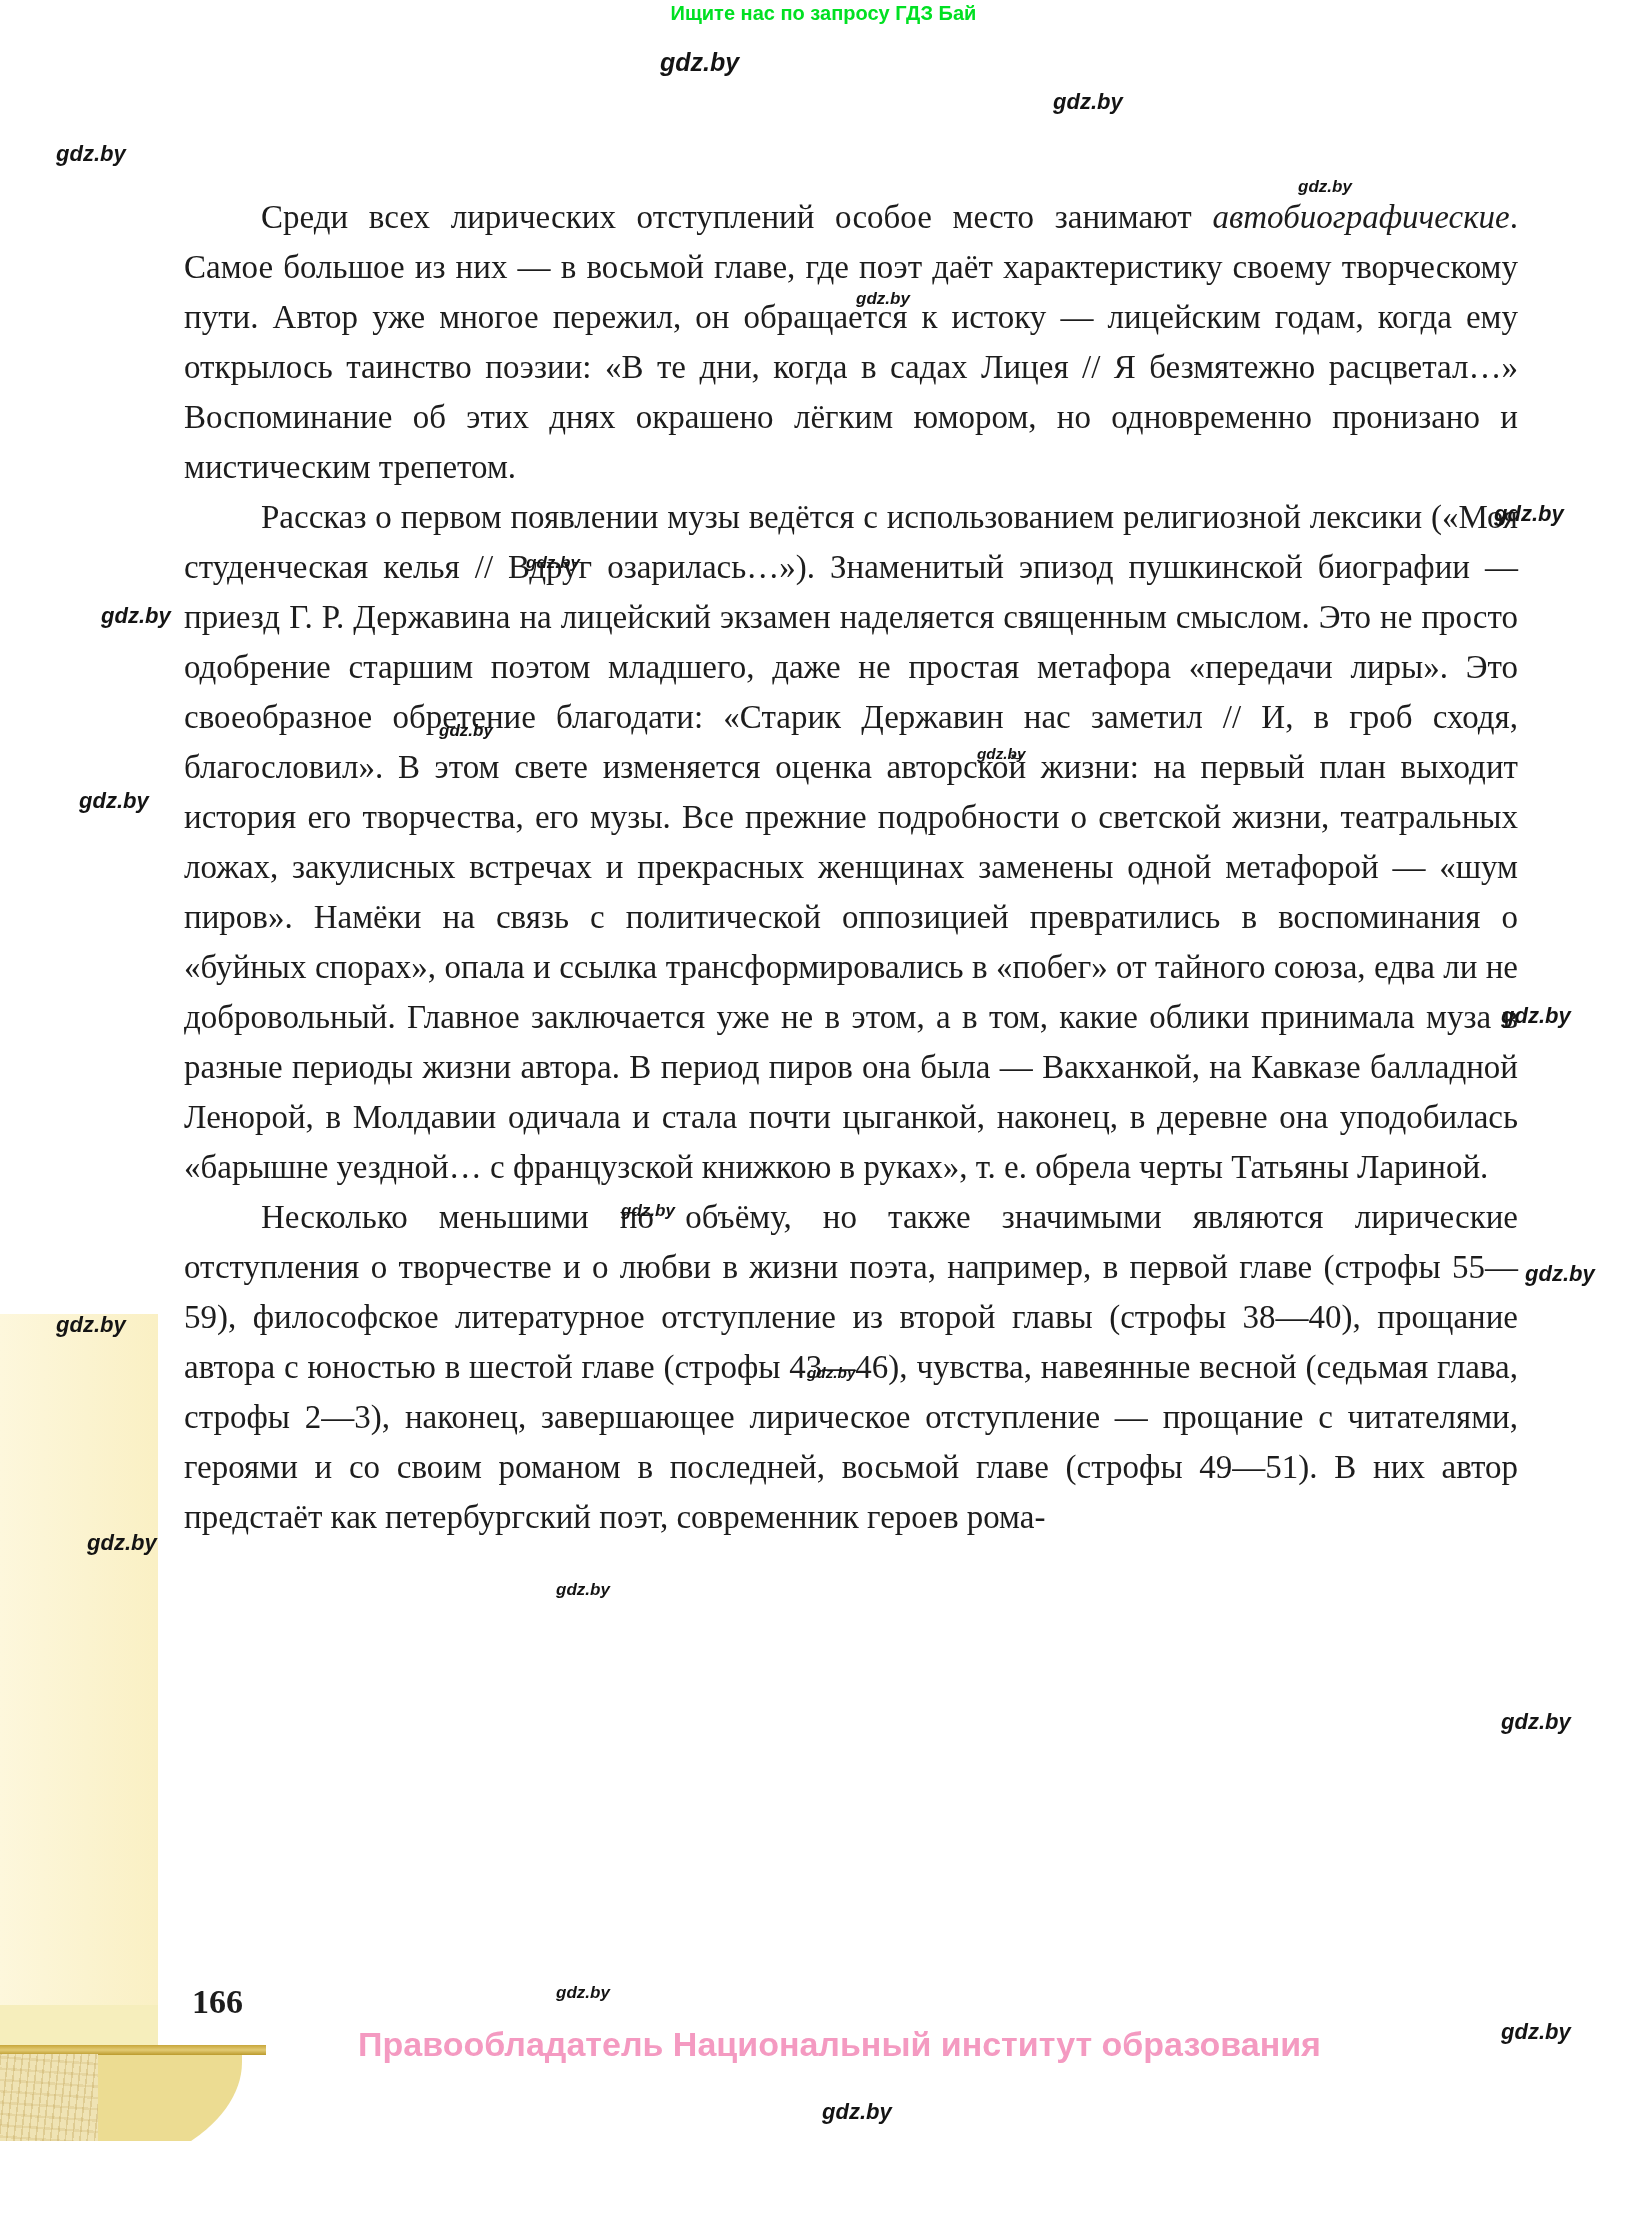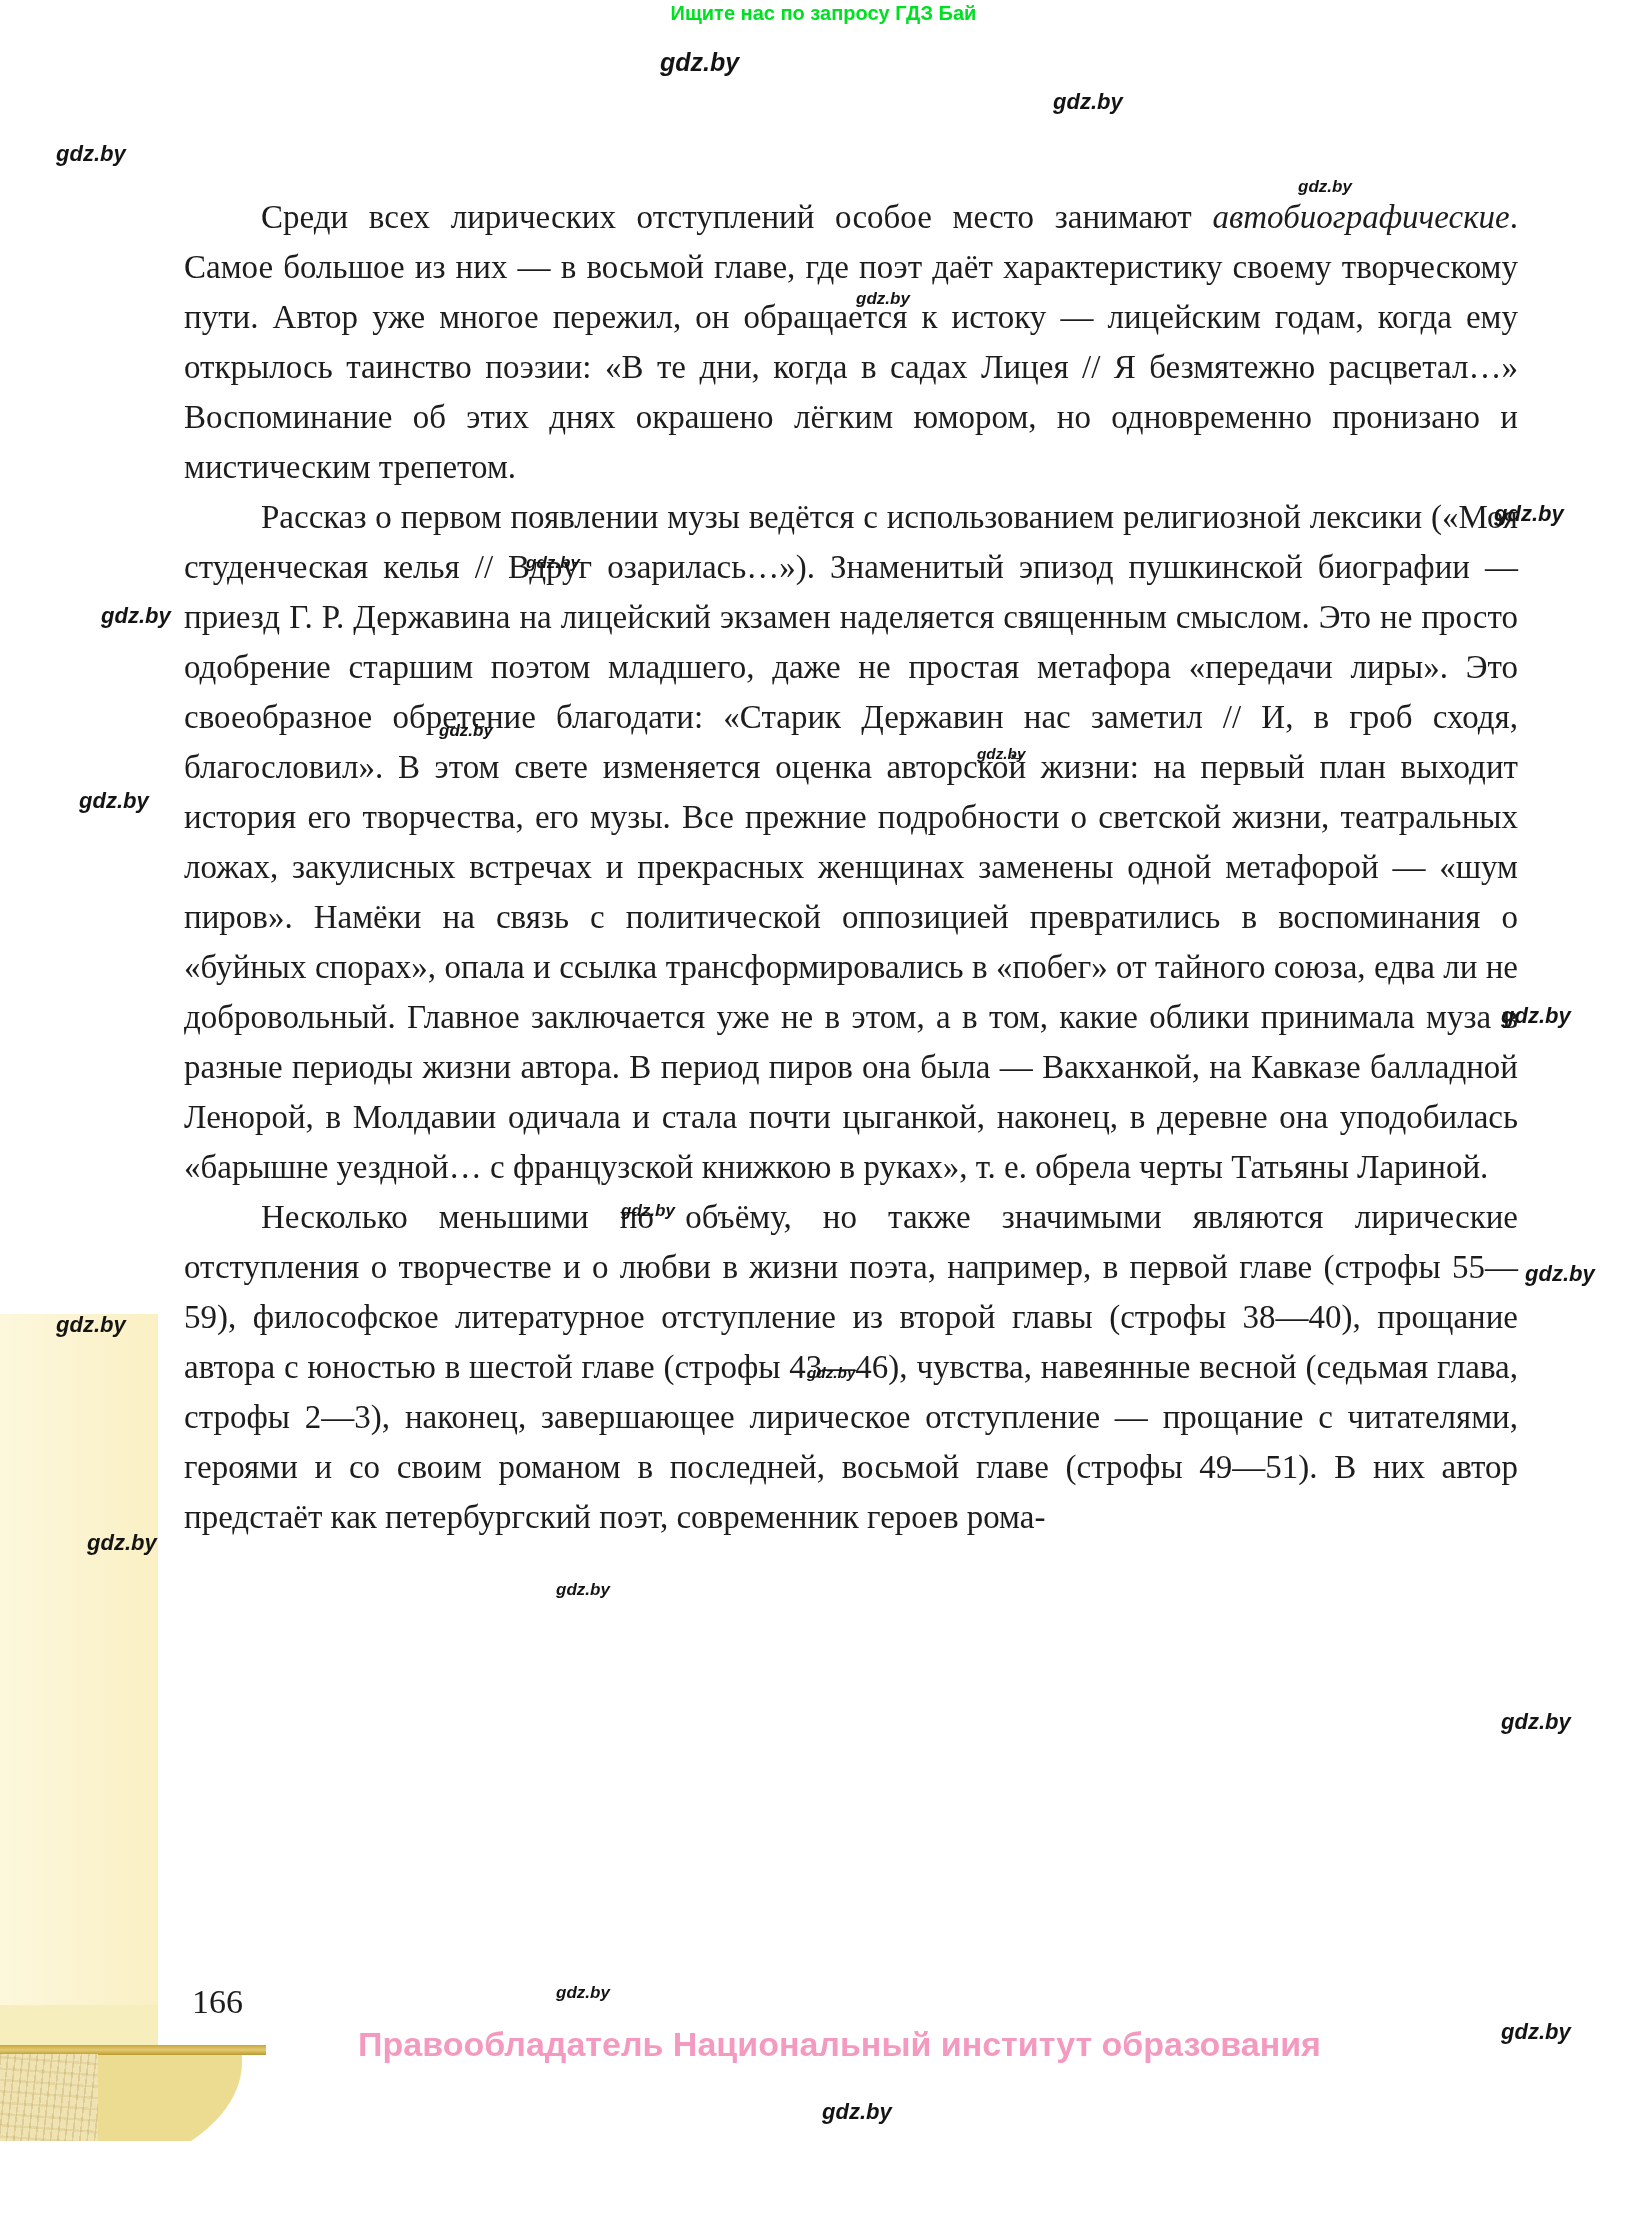--- a/index.html
+++ b/index.html
@@ -120,20 +120,21 @@
   }
 
   
   .page-number {
     position: absolute;
     left: 192px;
     top: 1983px;
     font-family: "Liberation Serif", serif;
     font-size: 34px;
     color: #1d1d1d;
+    font-weight: bold;
   }
 
   
   .rights-line {
     position: absolute;
     left: 16px;
     top: 2025px;
     width: 1647px;
     text-align: center;
     font-family: "Liberation Sans", sans-serif;

